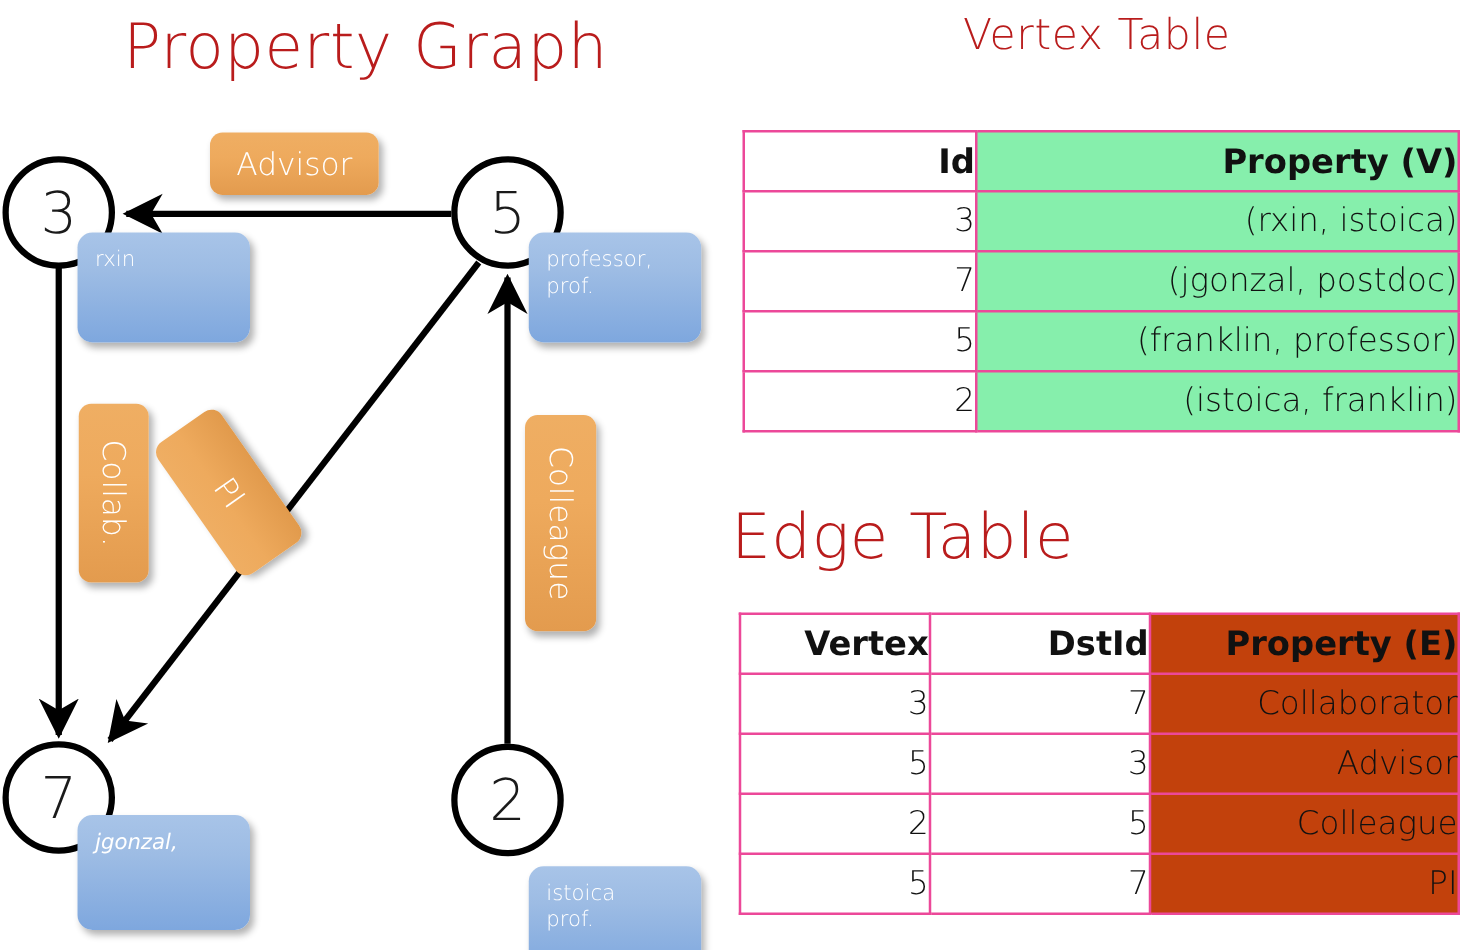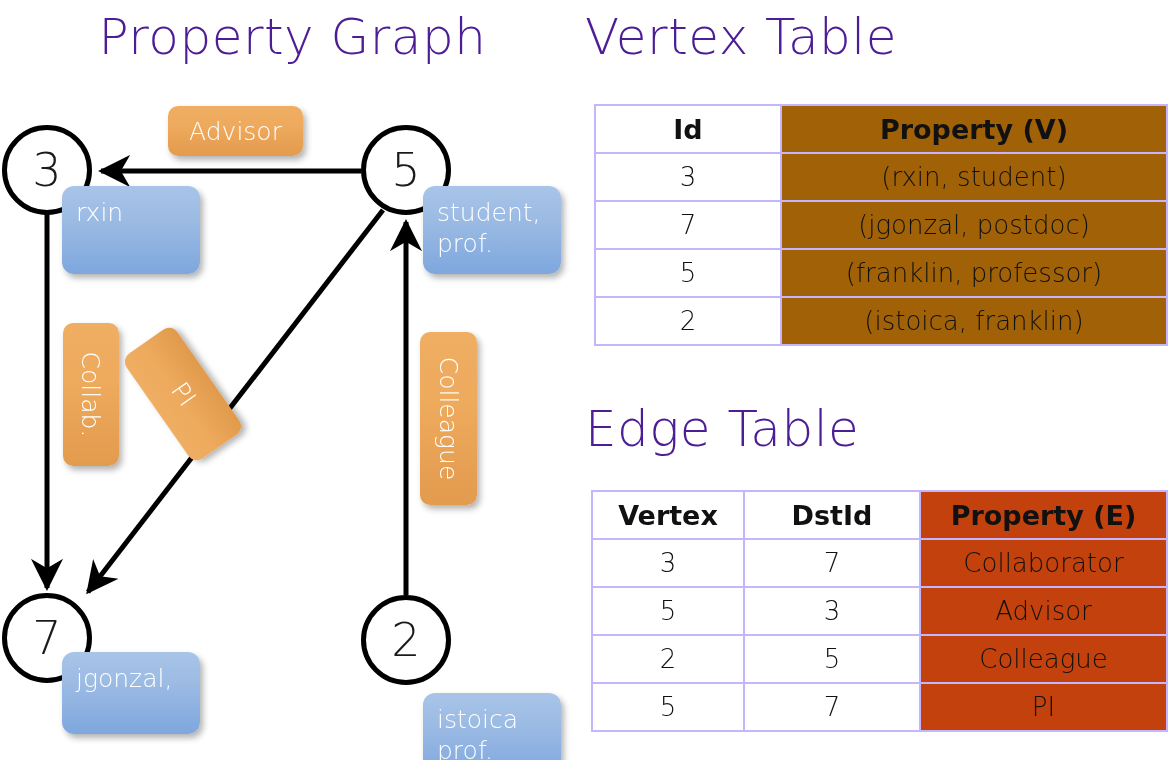--- a/index.html
+++ b/index.html
@@ -10,26 +10,26 @@
     overflow:hidden;
     position:relative;
   }
   .panel{position:absolute;}
 
   
   .big-title{
     position:absolute;
     font-family:"DejaVu Sans", sans-serif;
     font-weight:300;
-    color:#4c1d95;
+    color:#b91c1c;
     letter-spacing:0.5px;
     white-space:nowrap;
   }
   #graph-title{left:0;top:8px;width:585px;text-align:center;font-size:50px;}
-  #vertex-title{left:585px;top:8px;width:585px;text-align:left;font-size:50px;}
+  #vertex-title{left:585px;top:8px;width:585px;text-align:center;font-size:34px;}
   #edge-title{left:585px;top:400px;width:585px;text-align:left;font-size:50px;}
 
   
   #graph-area{left:0;top:0;width:585px;height:760px;}
   svg.edges{position:absolute;left:0;top:0;width:585px;height:760px;}
 
   .node{
     position:absolute;
     width:90px;height:90px;
     border:5px solid #000;
@@ -50,29 +50,29 @@
 
   
   .blue-box{
     position:absolute;
     border-radius:12px;
     background:linear-gradient(to bottom,#a8c4e8 0%,#9dbce4 35%,#7ea7de 100%);
     box-shadow:3px 4px 6px rgba(0,0,0,0.30);
     color:#ffffff;
     font-family:"DejaVu Sans", sans-serif;
     font-weight:300;
-    font-size:25px;
+    font-size:17px;
     line-height:1.22;
     padding:12px 0 0 14px;
     box-sizing:border-box;
     z-index:4;
   }
   #vp-3{left:62px;top:186px;width:138px;height:88px;}
   #vp-5{left:423px;top:186px;width:138px;height:88px;}
-  #vp-7{left:62px;top:652px;width:138px;height:82px;}
+  #vp-7{left:62px;top:652px;width:138px;height:92px;font-style:italic;}
   #vp-2{left:423px;top:693px;width:138px;height:84px;}
 
   
   .orange-box{
     position:absolute;
     border-radius:10px;
     background:linear-gradient(to bottom,#efae63 0%,#eeaa5d 40%,#e39b4e 100%);
     box-shadow:3px 4px 6px rgba(0,0,0,0.30);
     color:#ffffff;
     font-family:"DejaVu Sans", sans-serif;
@@ -99,28 +99,28 @@
   table.grid{
     position:absolute;
     border-collapse:collapse;
     font-family:"DejaVu Sans", sans-serif;
     font-weight:300;
     font-size:26px;
     color:#111;
     table-layout:fixed;
   }
   table.grid td,table.grid th{
-    border:2px solid #c4b5fd;
-    text-align:center;
+    border:2px solid #ec4899;
+    text-align:right;
     padding:0;
     height:46px;
     font-weight:300;
   }
   table.grid th{font-weight:bold;font-size:27px;}
-  .cell-blue{background:#a16207;}
+  .cell-blue{background:#86efac;}
   .cell-orange{background:#c2410c;}
   .thick-left{border-left:4px solid #000;}
 
   #vertex-table{left:594px;top:104px;width:572px;}
   #vertex-table col.c1{width:186px;}
   #vertex-table col.c2{width:386px;}
 
   #edge-table{left:591px;top:490px;width:575px;}
   #edge-table col.e1{width:152px;}
   #edge-table col.e2{width:176px;}
@@ -159,21 +159,21 @@
 
   <div class="node" id="node-3">3</div>
   <div class="node" id="node-5">5</div>
   <div class="node" id="node-7">7</div>
   <div class="node" id="node-2">2</div>
 
   <div class="blue-box" id="vp-3">
     <div>rxin</div>
   </div>
   <div class="blue-box" id="vp-5">
-    <div>student,</div>
+    <div>professor,</div>
     <div>prof.</div>
   </div>
   <div class="blue-box" id="vp-7">
     <div>jgonzal,</div>
   </div>
   <div class="blue-box" id="vp-2">
     <div>istoica</div>
     <div>prof.</div>
   </div>
 
@@ -200,21 +200,21 @@
     </colgroup>
   <thead>
     <tr>
       <th>Id</th>
       <th class="cell-blue thick-left">Property (V)</th>
     </tr>
   </thead>
   <tbody>
     <tr>
       <td>3</td>
-      <td class="cell-blue thick-left">(rxin, student)</td>
+      <td class="cell-blue thick-left">(rxin, istoica)</td>
     </tr>
     <tr>
       <td>7</td>
       <td class="cell-blue thick-left">(jgonzal, postdoc)</td>
     </tr>
     <tr>
       <td>5</td>
       <td class="cell-blue thick-left">(franklin, professor)</td>
     </tr>
     <tr>

